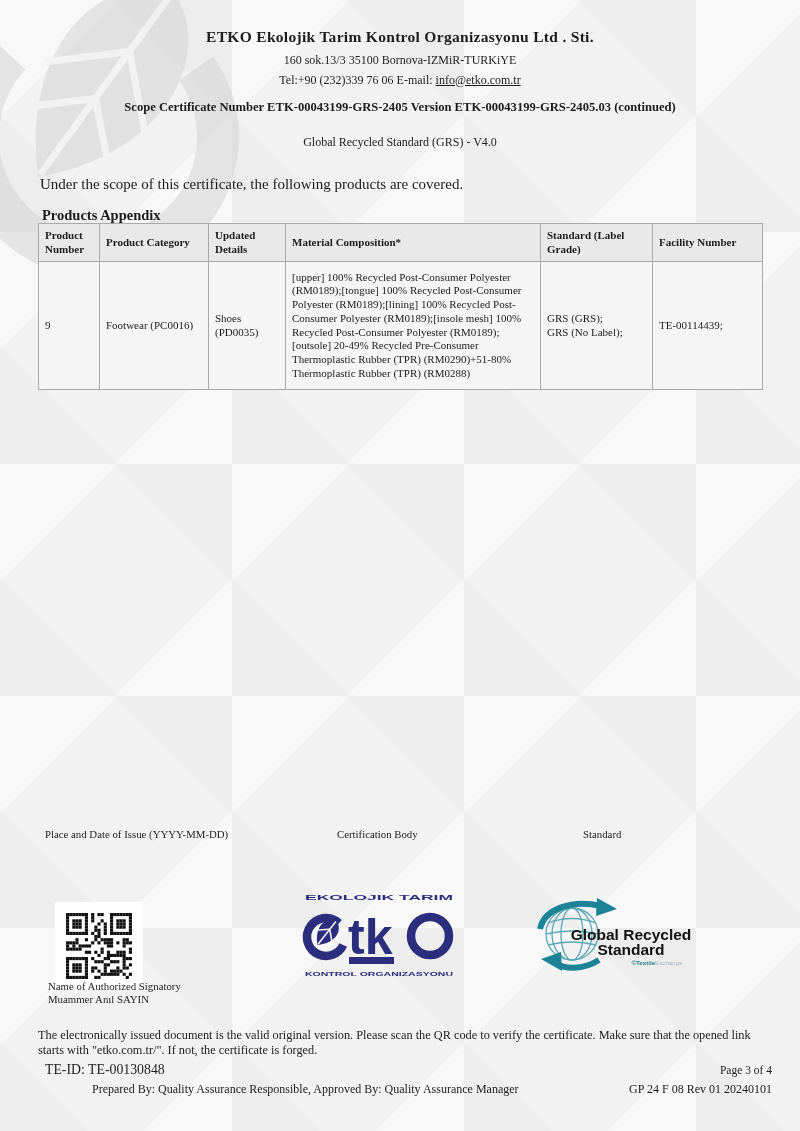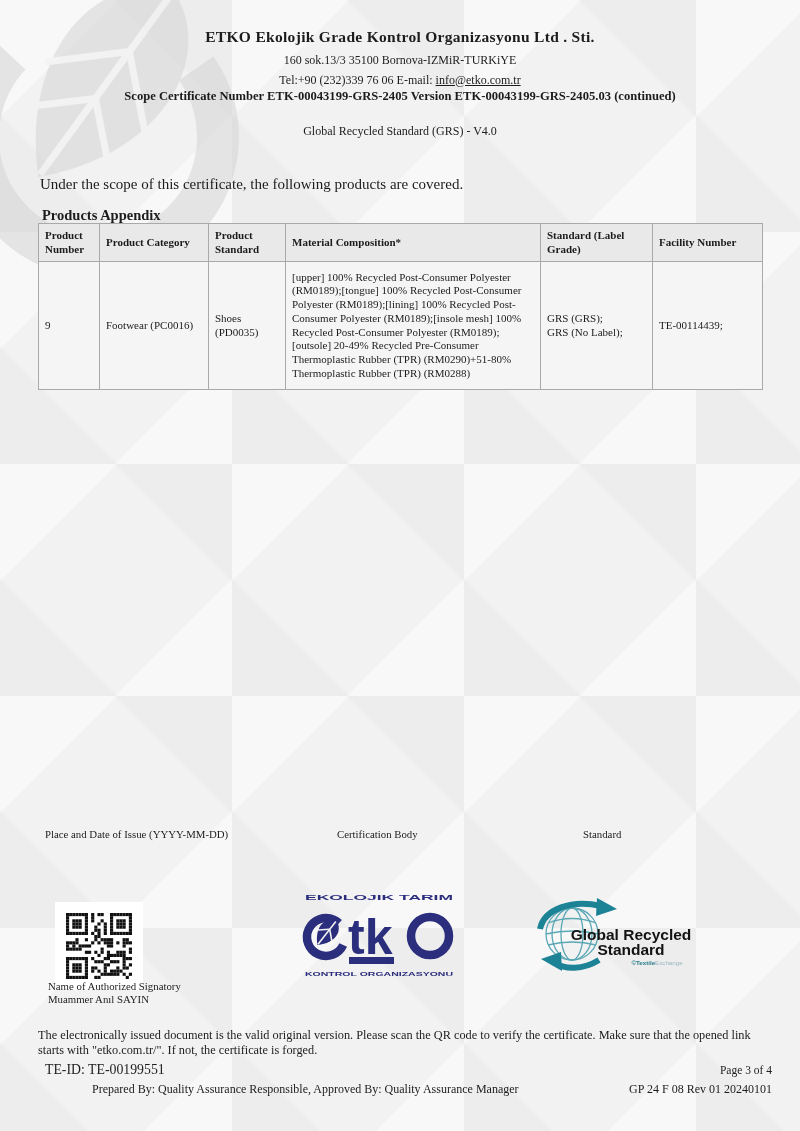--- a/index.html
+++ b/index.html
@@ -13,21 +13,21 @@
     font-family:"Liberation Serif","DejaVu Serif",serif;
     color:#1c1c1c;
   }
   .abs{position:absolute;}
   .watermark{position:absolute;top:-18px;left:-20px;opacity:.62;pointer-events:none;}
   .hdr{position:absolute;top:28px;left:0;width:100%;text-align:center;line-height:1.15;}
   .hdr .org{font-size:15.5px;font-weight:bold;letter-spacing:.3px;}
   .hdr .addr{font-size:12px;margin-top:8px;}
   .hdr .tel{font-size:12px;margin-top:6px;}
   .hdr .tel .email{text-decoration:underline;color:#1c1c1c;}
-  .hdr .scope{font-size:12.6px;font-weight:bold;margin-top:2px;}
+  .hdr .scope{font-size:12.6px;font-weight:bold;margin-top:13px;}
   .hdr .company{font-size:15px;margin-top:3px;letter-spacing:.2px;}
   .hdr .grsline{font-size:12px;margin-top:21px;}
   .intro{top:176px;left:40px;font-size:15px;}
   .appendix{top:207px;left:42px;font-size:14.5px;font-weight:bold;}
   table.products{
     position:absolute;top:223px;left:38px;width:724px;
     border-collapse:collapse;table-layout:fixed;
   }
   table.products th,table.products td{
     border:1px solid #a9a9a9;vertical-align:middle;text-align:left;
@@ -62,21 +62,21 @@
       <path d="M120 -15 C 190 10 212 120 120 215 C 28 120 50 10 120 -15 Z" fill="#d8d8d8"></path>
       <line x1="120" y1="-10" x2="120" y2="212" stroke="#f2f2f2" stroke-width="7"></line>
       <line x1="120" y1="60" x2="58" y2="118" stroke="#f2f2f2" stroke-width="7"></line>
       <line x1="120" y1="60" x2="182" y2="118" stroke="#f2f2f2" stroke-width="7"></line>
       <line x1="120" y1="118" x2="66" y2="168" stroke="#f2f2f2" stroke-width="7"></line>
       <line x1="120" y1="118" x2="174" y2="168" stroke="#f2f2f2" stroke-width="7"></line>
     </g>
   </svg>
 
   <div class="hdr">
-    <div class="org">ETKO Ekolojik Grade Kontrol Organizasyonu Ltd . Sti.</div>
+    <div class="org">ETKO Ekolojik Tarim Kontrol Organizasyonu Ltd . Sti.</div>
     <div class="addr">160 sok.13/3 35100 Bornova-IZMiR-TURKiYE</div>
     <div class="tel"><span>Tel:+90 (232)339 76 06 E-mail: </span><a class="email" href="#">info@etko.com.tr</a></div>
     <div class="scope">Scope Certificate Number ETK-00043199-GRS-2405 Version ETK-00043199-GRS-2405.03 (continued)</div>
     <div class="grsline">Global Recycled Standard (GRS) - V4.0</div>
   </div>
 
   <div class="abs intro">Under the scope of this certificate, the following products are covered.</div>
   <div class="abs appendix">Products Appendix</div>
 
   <table class="products">
@@ -85,21 +85,21 @@
         <col class="c-cat">
         <col class="c-det">
       <col class="c-mat">
         <col class="c-std">
         <col class="c-fac">
     </colgroup>
     <thead>
       <tr>
         <th>Product Number</th>
         <th>Product Category</th>
-        <th>Product Standard</th>
+        <th>Updated Details</th>
         <th>Material Composition*</th>
         <th>Standard (Label Grade)</th>
         <th>Facility Number</th>
       </tr>
     </thead>
     <tbody>
       <tr>
         <td>9</td>
         <td>Footwear (PC0016)</td>
         <td>Shoes (PD0035)</td>
@@ -369,18 +369,18 @@
     </text>
   </svg>
 
   <div class="abs sig">
     <div>Name of Authorized Signatory</div>
     <div>Muammer Anıl SAYIN</div>
   </div>
 
   <div class="abs legal">The electronically issued document is the valid original version. Please scan the QR code to verify the certificate. Make sure that the opened link starts with "etko.com.tr/". If not, the certificate is forged.</div>
 
-  <div class="abs teid">TE-ID: TE-00199551</div>
+  <div class="abs teid">TE-ID: TE-00130848</div>
   <div class="abs pageno">Page 3 of 4</div>
   <div class="abs prepared">Prepared By: Quality Assurance Responsible, Approved By: Quality Assurance Manager</div>
   <div class="abs doccode">GP 24 F 08 Rev 01 20240101</div>
 
 </div>
 
 </body></html>

